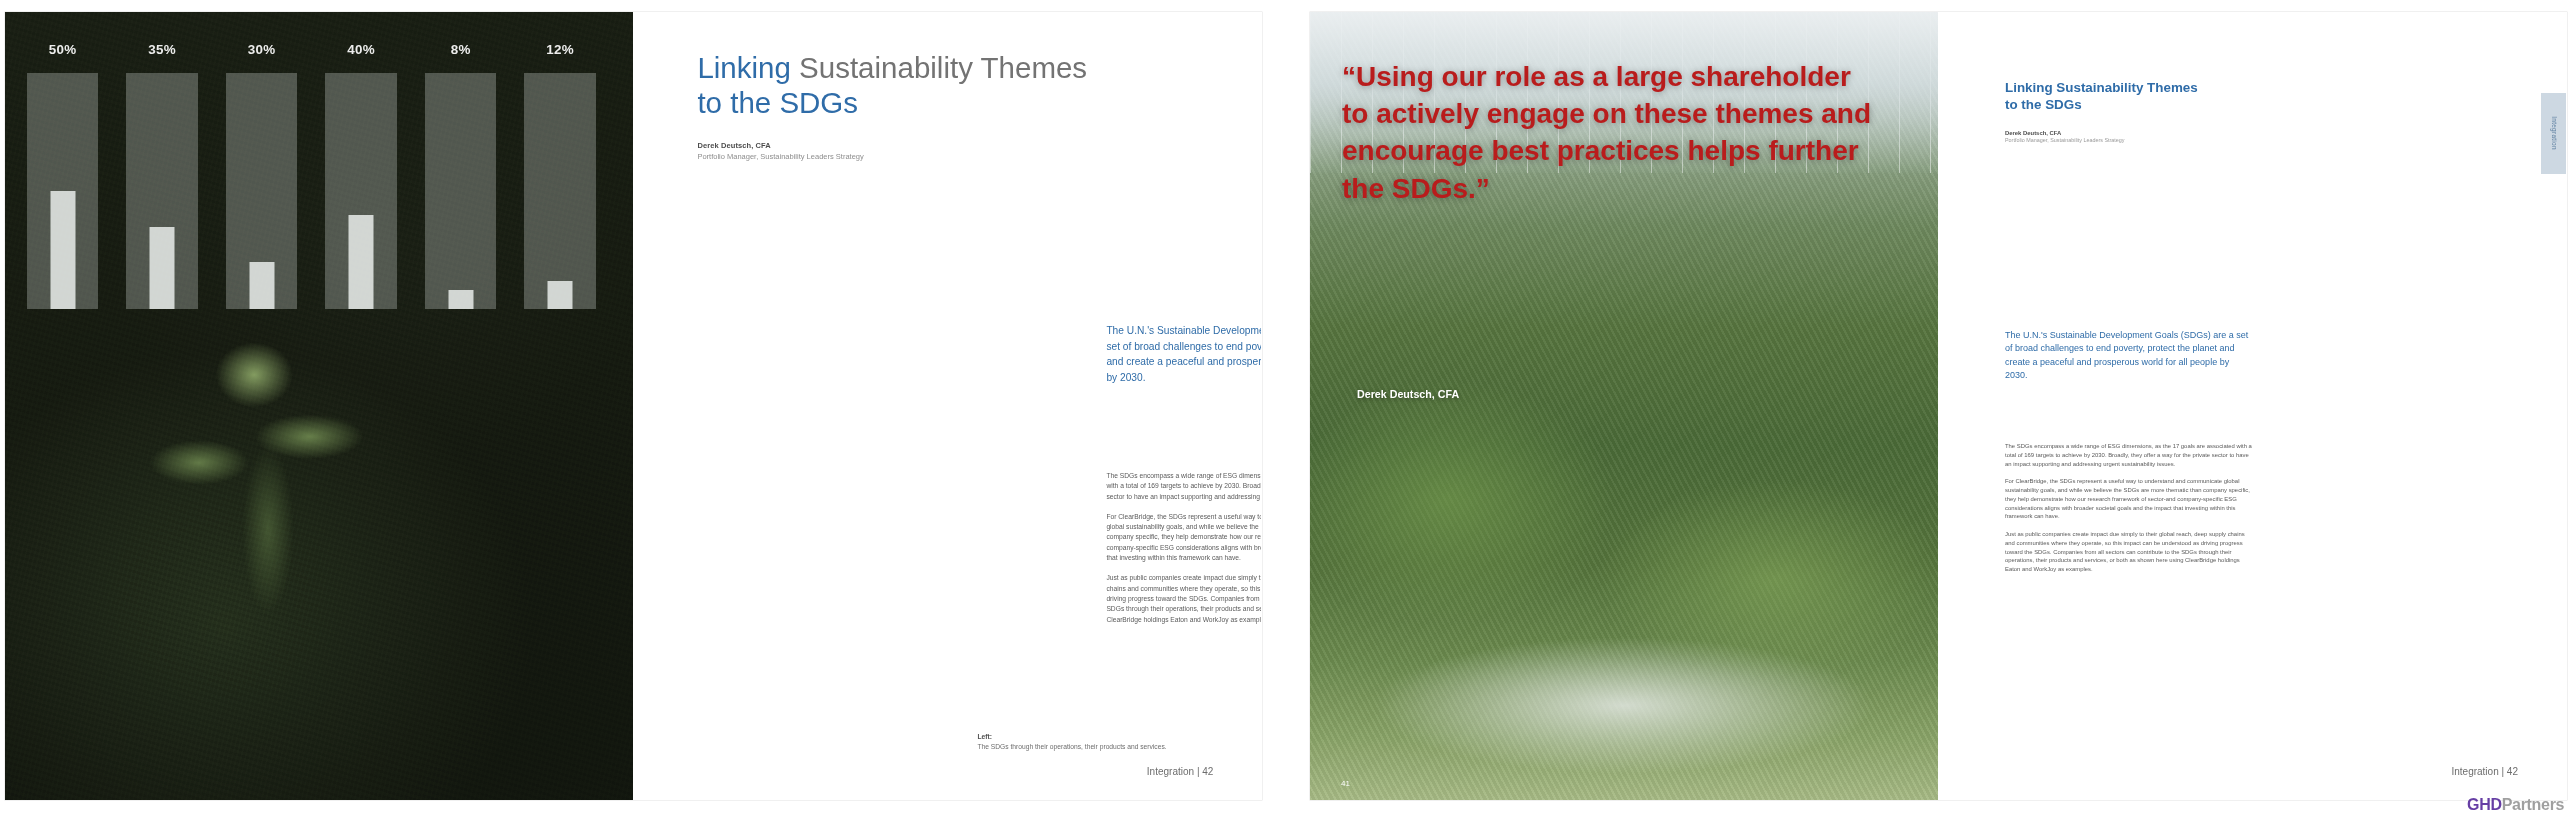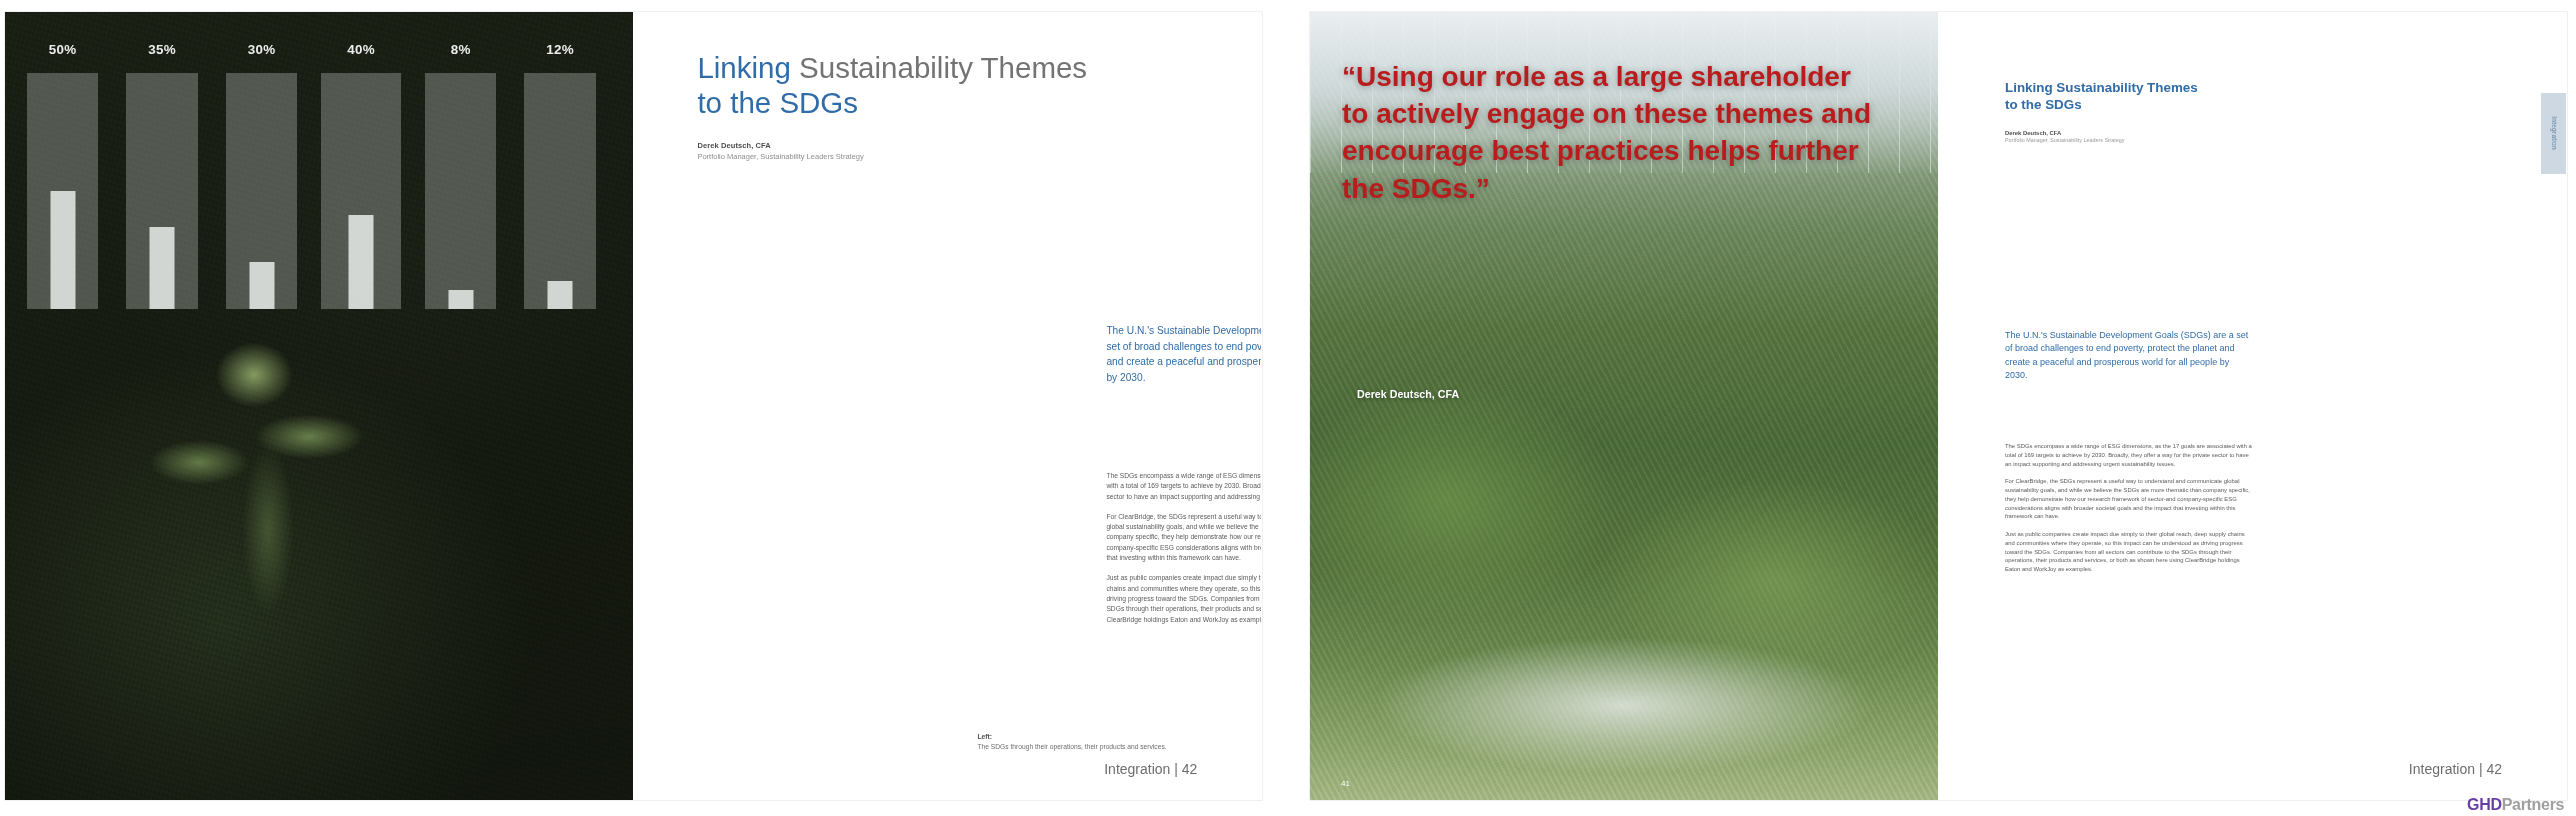--- a/index.html
+++ b/index.html
@@ -187,23 +187,23 @@
     left: 344px; bottom: 48px;
     width: 231px;
     color: #6d6d6d;
     font-size: 6.7px;
     line-height: 1.5;
   }
   .caption .cap-label { font-weight: 700; color: #4d4d4d; }
 
   .folio {
     position: absolute;
-    right: 64px; bottom: 22.6px;
+    right: 48px; bottom: 22.6px;
     color: #6d6d6d;
-    font-size: 14px;
+    font-size: 10px;
   }
   .folio-left {
     position: absolute;
     left: 31px; bottom: 12px;
     color: #ffffff;
     font-size: 8px;
   }
 
   
   .quote {
@@ -314,21 +314,21 @@
                 <div class="bar-label">35%</div>
               </div>
             </div>
             <div class="bar-col">
               <div class="bar-track" style="height: 100%;">
                 <div class="bar-fill" style="height: 20%;"></div>
                 <div class="bar-label">30%</div>
               </div>
             </div>
             <div class="bar-col">
-              <div class="bar-track" style="height: 100%; padding-left: 9px;">
+              <div class="bar-track" style="height: 100%;">
                 <div class="bar-fill" style="height: 40%;"></div>
                 <div class="bar-label">40%</div>
               </div>
             </div>
             <div class="bar-col">
               <div class="bar-track" style="height: 100%;">
                 <div class="bar-fill" style="height: 8%;"></div>
                 <div class="bar-label">8%</div>
               </div>
             </div>

